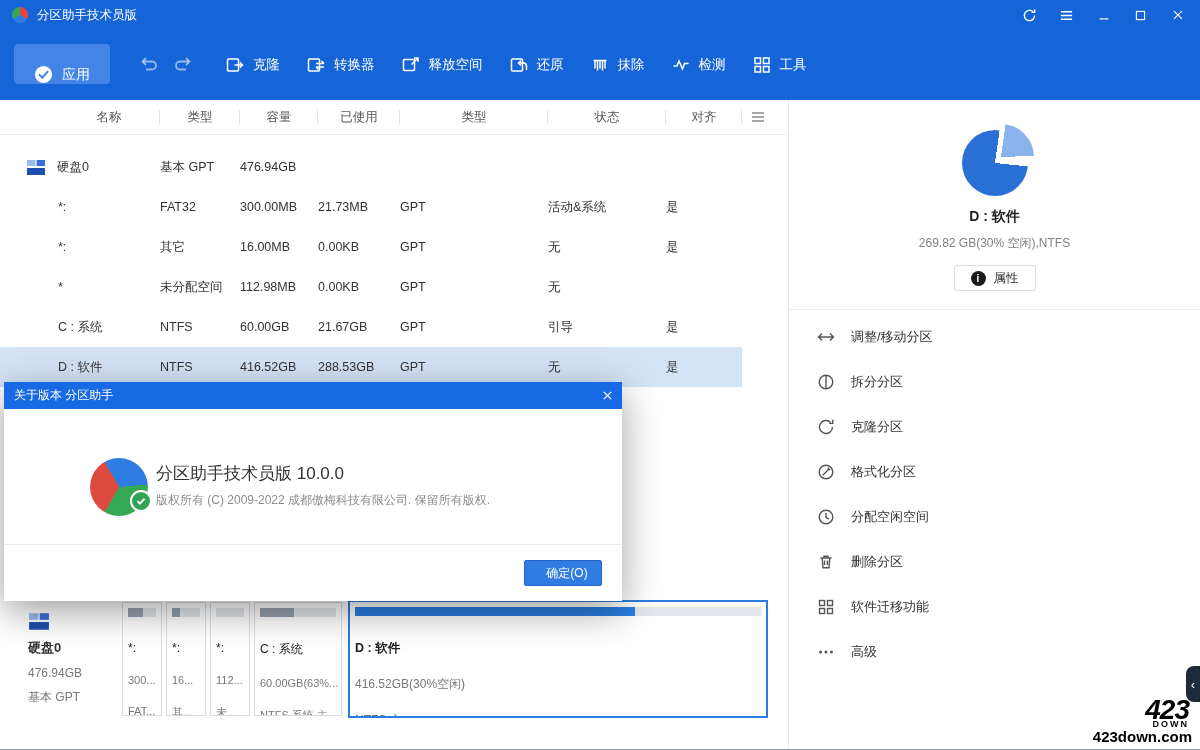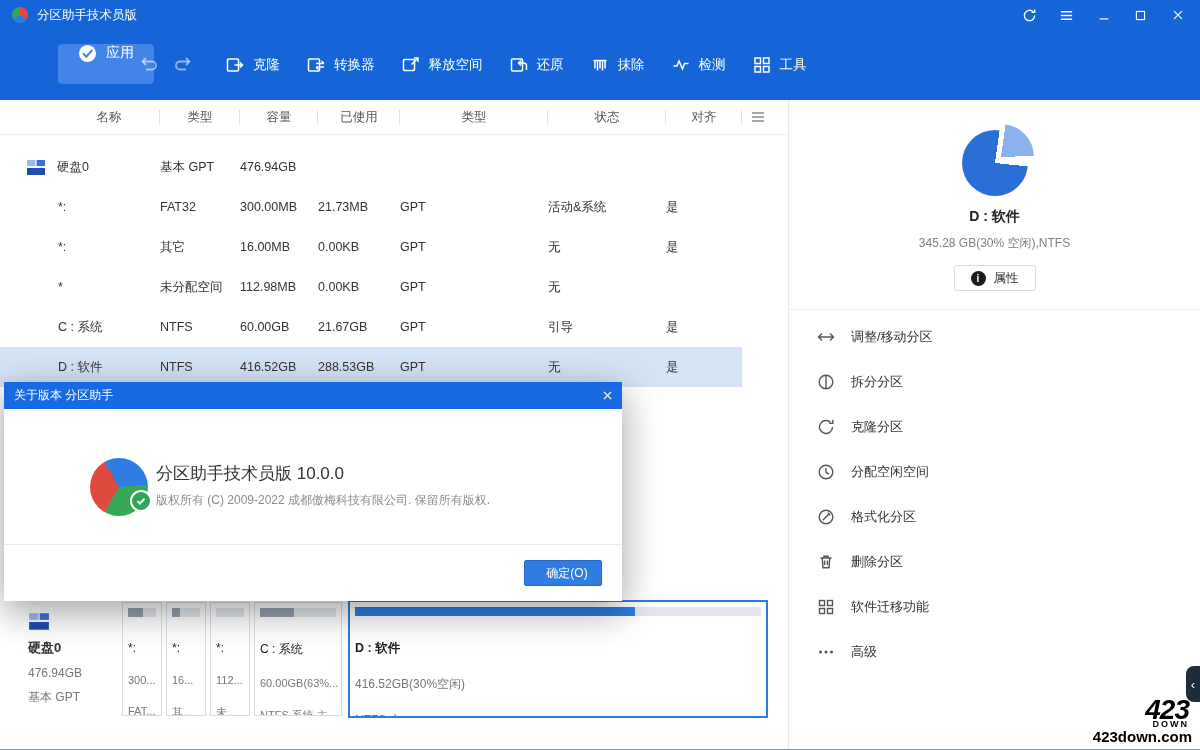--- a/index.html
+++ b/index.html
@@ -12,22 +12,22 @@
               display:flex; align-items:center; padding:0 4px 0 12px; color:#fff; z-index:30; }
   .app-icon { width:16px; height:16px; border-radius:50%; flex:none;
               background:conic-gradient(#e8453c 0 120deg,#2f7ce2 120deg 240deg,#35a853 240deg 360deg); }
   .win-title { margin-left:9px; font-size:12.5px; }
   .tb-actions { margin-left:auto; display:flex; align-items:center; }
   .tb-btn { width:37px; height:30px; display:flex; align-items:center; justify-content:center; cursor:pointer; }
 
   
   .toolbar { position:absolute; left:0; top:30px; width:100%; height:70px; background:#1565d8; z-index:29; }
   .apply-btn { position:absolute; left:14px; top:14px; width:96px; height:40px; background:#4285e6;
-               border:none; border-radius:4px; color:#fff; font-size:14px; display:flex; align-items:flex-start;
-               justify-content:center; gap:9px; cursor:pointer; font-family:inherit;margin-left:44px; }
+               border:none; border-radius:4px; color:#fff; font-size:14px; display:flex; align-items:flex-end;
+               justify-content:center; gap:9px; cursor:pointer; font-family:inherit; }
   .apply-check { display:flex; }
   .undo, .redo { position:absolute; top:25px; width:22px; height:20px; cursor:pointer; }
   .undo { left:138px; } .redo { left:172px; }
   .tools { position:absolute; left:212px; top:0; height:70px; display:flex; align-items:center; }
   .tool-btn { display:flex; align-items:center; gap:8px; background:none; border:none; color:#fff;
               font-size:13.5px; padding:10px 13px; cursor:pointer; font-family:inherit; white-space:nowrap; }
   .tool-ic { display:flex; }
 
   
   .table { position:absolute; left:0; top:100px; width:788px; background:#fff; }
@@ -386,21 +386,21 @@
       <div class="pline">NTFS,主</div>
     </div>
   </div>
 
   <aside class="sidebar">
     <div class="pie">
       <div class="pie-main"></div>
       <div class="pie-slice"></div>
     </div>
     <div class="sel-name">D : 软件</div>
-    <div class="sel-info">345.28 GB(30% 空闲),NTFS</div>
+    <div class="sel-info">269.82 GB(30% 空闲),NTFS</div>
     <button class="props-btn">
       <span class="info-badge">i</span>
       <span>属性</span>
     </button>
     <div class="side-divider"></div>
 
     <div class="action">
       <svg width="18" height="18" viewBox="0 0 18 18" fill="none" stroke="#555" stroke-width="1.4">
           <path d="M1.5 9h15M5 5.5L1.5 9 5 12.5M13 5.5L16.5 9 13 12.5"></path>
         </svg>
@@ -416,30 +416,30 @@
     <div class="action">
       <svg width="18" height="18" viewBox="0 0 18 18" fill="none" stroke="#555" stroke-width="1.4">
           <path d="M15.5 9a6.5 6.5 0 1 1-1.9-4.6"></path>
           <path d="M15.8 1.8v3.6h-3.6"></path>
         </svg>
       <span>克隆分区</span>
     </div>
     <div class="action">
       <svg width="18" height="18" viewBox="0 0 18 18" fill="none" stroke="#555" stroke-width="1.4">
           <circle cx="9" cy="9" r="6.8"></circle>
+          <path d="M5.8 12.2L12.2 5.8M10.8 4.8l2.4 2.4"></path>
+        </svg>
+      <span>格式化分区</span>
+    </div>
+    <div class="action">
+      <svg width="18" height="18" viewBox="0 0 18 18" fill="none" stroke="#555" stroke-width="1.4">
+          <circle cx="9" cy="9" r="6.8"></circle>
           <path d="M9 5v4.4l3 1.8"></path>
         </svg>
       <span>分配空闲空间</span>
-    </div>
-    <div class="action">
-      <svg width="18" height="18" viewBox="0 0 18 18" fill="none" stroke="#555" stroke-width="1.4">
-          <circle cx="9" cy="9" r="6.8"></circle>
-          <path d="M5.8 12.2L12.2 5.8M10.8 4.8l2.4 2.4"></path>
-        </svg>
-      <span>格式化分区</span>
     </div>
     <div class="action">
       <svg width="18" height="18" viewBox="0 0 18 18" fill="none" stroke="#555" stroke-width="1.4">
           <path d="M3.5 5h11M7 5V3.2h4V5M5.2 5l.8 9.8h6l.8-9.8M7.6 7.5v4.6M10.4 7.5v4.6"></path>
         </svg>
       <span>删除分区</span>
     </div>
     <div class="action">
       <svg width="18" height="18" viewBox="0 0 18 18" fill="none" stroke="#555" stroke-width="1.4">
           <rect x="2.5" y="2.5" width="5" height="5"></rect>

